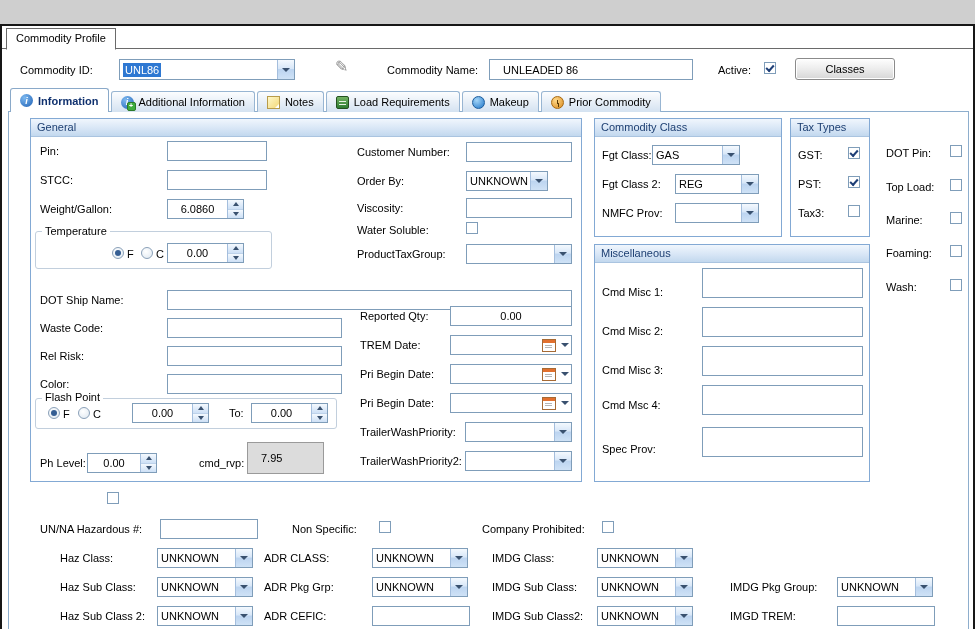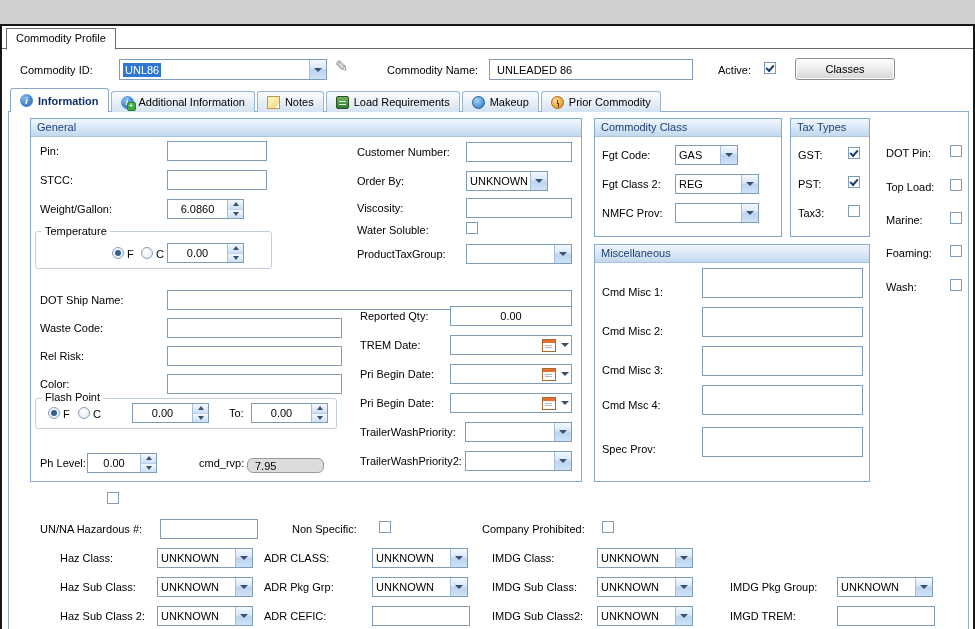--- a/index.html
+++ b/index.html
@@ -1,19 +1,19 @@
 <!DOCTYPE html>
 <html><head>
 <meta charset="utf-8">
 <style>
   html,body{margin:0;padding:0;background:#cfcfcf;font-family:"Liberation Sans",sans-serif;}
   .window{position:relative;width:975px;height:629px;background:#fff;border:2px solid #171717;box-sizing:border-box;font-size:11px;color:#000;overflow:hidden;margin-top:24px;}
   .lbl{position:absolute;white-space:nowrap;line-height:12px;}
   
-  .txt{position:absolute;box-sizing:border-box;border:1px solid #7f9db9;background:#fff;font-family:inherit;font-size:11px;padding:2px 7px;outline:none;}
+  .txt{position:absolute;box-sizing:border-box;border:1px solid #7f9db9;background:#fff;font-family:inherit;font-size:11px;padding:2px 13px;outline:none;}
   .txt.ro{background:#dcdcdc;border-color:#9a9a9a;}
   .txt.center{text-align:center;}
   
   .combo{position:absolute;box-sizing:border-box;display:flex;align-items:stretch;border:1px solid #7f9db9;background:#fff;}
   .cval{flex:1;display:flex;align-items:center;padding:0 3px;overflow:hidden;white-space:nowrap;}
   .cbtn{width:16px;display:flex;align-items:center;justify-content:center;background:linear-gradient(180deg,#f4f9fe 0%,#d8e7f8 45%,#bcd4f0 50%,#cfe2f6 100%);border-left:1px solid #a4bedd;}
   .arrd{width:0;height:0;border-left:4px solid transparent;border-right:4px solid transparent;border-top:4px solid #39516f;}
   .hl{background:#2e78d2;color:#fff;padding:1px 2px;}
   
   .spin{position:absolute;box-sizing:border-box;display:flex;align-items:stretch;border:1px solid #7f9db9;background:#fff;}
@@ -67,21 +67,21 @@
 </style>
 </head>
 <body>
 
 <div class="window">
 
   <div class="topbar"></div>
   <div class="toptab">Commodity Profile</div>
 
   <div class="lbl" style="left:18px;top:38px">Commodity ID:</div>
-  <div class="combo" style="left:117px;top:33px;width:208px;height:21px">
+  <div class="combo" style="left:117px;top:33px;width:176px;height:21px">
     <span class="cval">
         <span class="hl">UNL86</span>
       </span>
     <span class="cbtn">
         <i class="arrd"></i>
       </span>
   </div>
   <div class="pencil" style="left:333px;top:33px">✎</div>
   <div class="lbl" style="left:385px;top:38px">Commodity Name:</div>
   <input class="txt" style="left: 487px; top: 33px; width: 204px; height: 21px;" value="UNLEADED 86">
@@ -209,21 +209,21 @@
     <span class="sbtns">
         <i>
           <span class="arru"></span>
         </i>
         <i>
           <span class="arrd2"></span>
         </i>
       </span>
   </div>
   <div class="lbl" style="left:197px;top:431px">cmd_rvp:</div>
-  <input class="txt ro" style="left: 245px; top: 432px; width: 77px; height: 15px; border-radius: 6px;" readonly="" value="7.95">
+  <input class="txt ro" style="left: 245px; top: 416px; width: 77px; height: 32px;" readonly="" value="7.95">
 
   <div class="lbl" style="left:355px;top:120px">Customer Number:</div>
   <input class="txt" style="left: 464px; top: 116px; width: 106px; height: 20px;">
 
   <div class="lbl" style="left:355px;top:149px">Order By:</div>
   <div class="combo" style="left:464px;top:145px;width:82px;height:20px">
     <span class="cval">UNKNOWN</span>
     <span class="cbtn">
         <i class="arrd"></i>
       </span>
@@ -291,22 +291,22 @@
   <div class="combo" style="left:463px;top:425px;width:107px;height:20px">
     <span class="cval"></span>
     <span class="cbtn">
         <i class="arrd"></i>
       </span>
   </div>
 
   <div class="gb" style="left:592px;top:92px;width:188px;height:119px">
     <div class="gbh">Commodity Class</div>
   </div>
-  <div class="lbl" style="left:600px;top:123px">Fgt Code:</div>
-  <div class="combo" style="left:673px;top:119px;width:63px;height:20px">
+  <div class="lbl" style="left:600px;top:123px">Fgt Class:</div>
+  <div class="combo" style="left:650px;top:119px;width:88px;height:20px">
     <span class="cval">GAS</span>
     <span class="cbtn">
         <i class="arrd"></i>
       </span>
   </div>
   <div class="lbl" style="left:600px;top:152px">Fgt Class 2:</div>
   <div class="combo" style="left:673px;top:148px;width:84px;height:20px">
     <span class="cval">REG</span>
     <span class="cbtn">
         <i class="arrd"></i>

